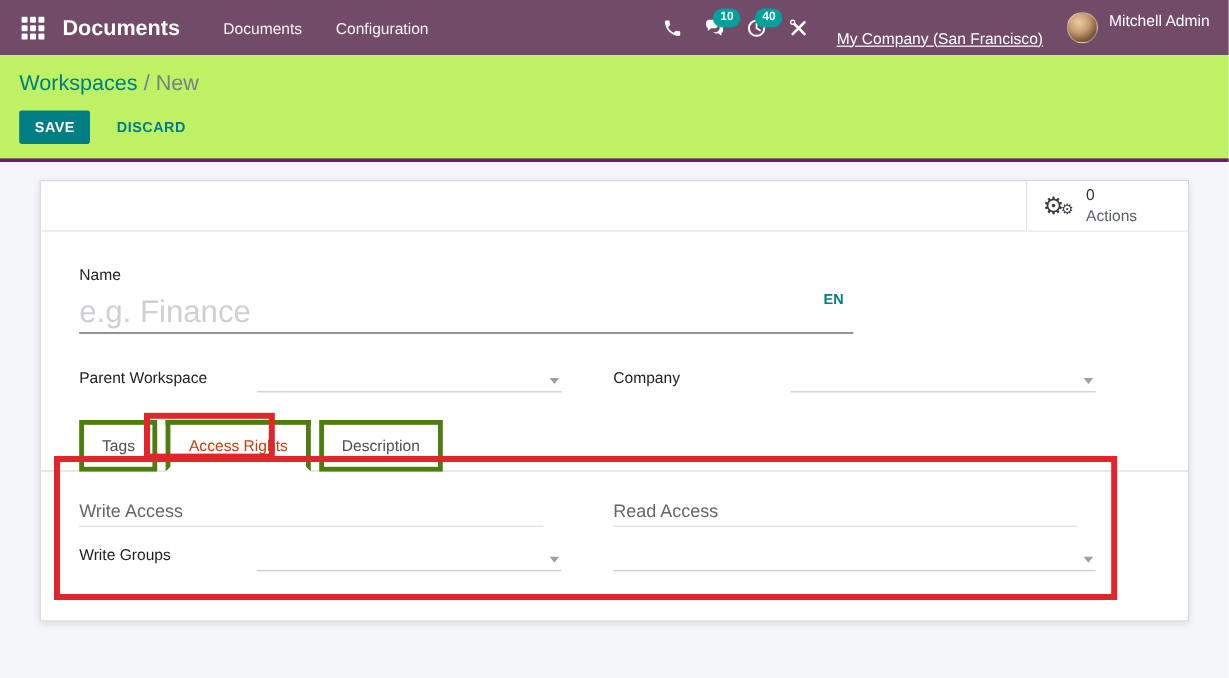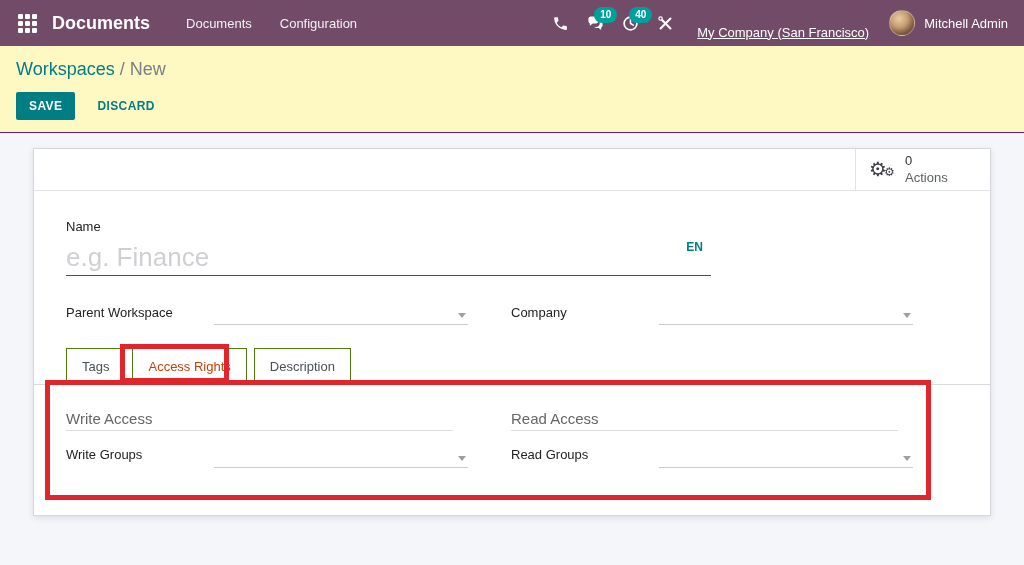--- a/index.html
+++ b/index.html
@@ -21,29 +21,29 @@
   .spacer { flex:1; }
   .systray { display:flex; align-items:center; }
   .tray-item { position:relative; padding:6px 9px; cursor:pointer; display:flex; align-items:flex-end;}
   .badge {
     position:absolute; top:-2px; left:16px;
     background:var(--badge,#00a09d); color:#fff;
     font-size:10px; font-weight:700; line-height:1;
     padding:3px 6px; border-radius:9px; min-width:20px; text-align:center;
   }
   .company-name { font-size:13px; margin:18px 20px 0 14px; cursor:pointer; white-space:nowrap;text-decoration:underline;}
-  .user-block { display:flex; align-items:center; cursor:pointer; }
+  .user-block { display:flex; cursor:pointer; }
   .avatar {
     width:26px; height:26px; border-radius:50%;
     background: radial-gradient(circle at 38% 32%, #e9cda4 0%, #c89d72 38%, #7f5c3e 68%, #4a3322 100%);
     border:1px solid rgba(255,255,255,.35);
   }
   .user-name { font-size:13px; margin-left:9px; }
   
-  .control-panel { background:#fef9c3; padding:13px 16px 12px; border-bottom:1px solid #701a75; }
+  .control-panel { background:#bef264; padding:13px 16px 12px; border-bottom:3px solid #701a75; }
   .breadcrumb { font-size:18px; line-height:20px; margin-bottom:13px; }
   .bc-link { color:var(--teal,#017e84); cursor:pointer; }
   .bc-sep, .bc-current { color:#787f85; }
   .btn-row { display:flex; align-items:center; }
   .btn-save {
     background:var(--teal,#017e84); color:#fff; border:none;
     font-family:inherit; font-size:12px; font-weight:700; letter-spacing:.4px;
     padding:7px 13px; cursor:pointer; border-radius:2px;
   }
   .btn-discard {
@@ -84,21 +84,21 @@
   .fg-label { width:148px; padding-bottom:5px; }
   .m2o { flex:1; position:relative; border-bottom:1px solid #cbccd0; height:23px; }
   .m2o input { width:100%; border:none; outline:none; background:transparent; font-family:inherit; font-size:13px; color:#444; padding-right:14px; }
   .caret { position:absolute; right:2px; bottom:6px; width:0; height:0;
     border-left:4px solid transparent; border-right:4px solid transparent; border-top:5px solid #9aa0a6; }
   
   .notebook { margin-top:23px; }
   .nav-tabs { display:flex; border-bottom:1px solid #d8dadd; padding-left:32px; }
   .tab {
     font-size:13px; color:#495057; background:#fff;
-    border:1px solid #4d7c0f; padding:10px 15px; margin-right:7px;
+    border:4px solid #4d7c0f; padding:10px 15px; margin-right:7px;
     margin-bottom:-1px; cursor:pointer; line-height:15px;
   }
   .tab.active { border-bottom-color:#fff; color:#c2410c; }
   .tab-content { display:flex; padding:27px 32px 0; }
   .tc-col { width:402px; }
   .tc-col + .tc-col { margin-left:43px; }
   .separator { font-size:15px; color:#666; padding-bottom:4px; border-bottom:1px solid #dddee1; margin-right:15px; line-height:14px;}
   .group-row { display:flex; align-items:center; margin-top:14px; }
   
   .anno { position:absolute; border:5px solid var(--annotation,#e0252c); pointer-events:none; z-index:9; }
@@ -232,21 +232,20 @@
               <div class="fg-label field-label">Write Groups</div>
               <div class="m2o">
                 <input type="text" style="">
                 <span class="caret"></span>
               </div>
             </div>
           </div>
           <div class="tc-col">
             <div class="separator">Read Access</div>
             <div class="group-row">
-              <div class="fg-label field-label">Read Groups</div>
               <div class="m2o">
                 <input type="text" style="">
                 <span class="caret"></span>
               </div>
             </div>
           </div>
         </div>
       </div>
 
     </div>

